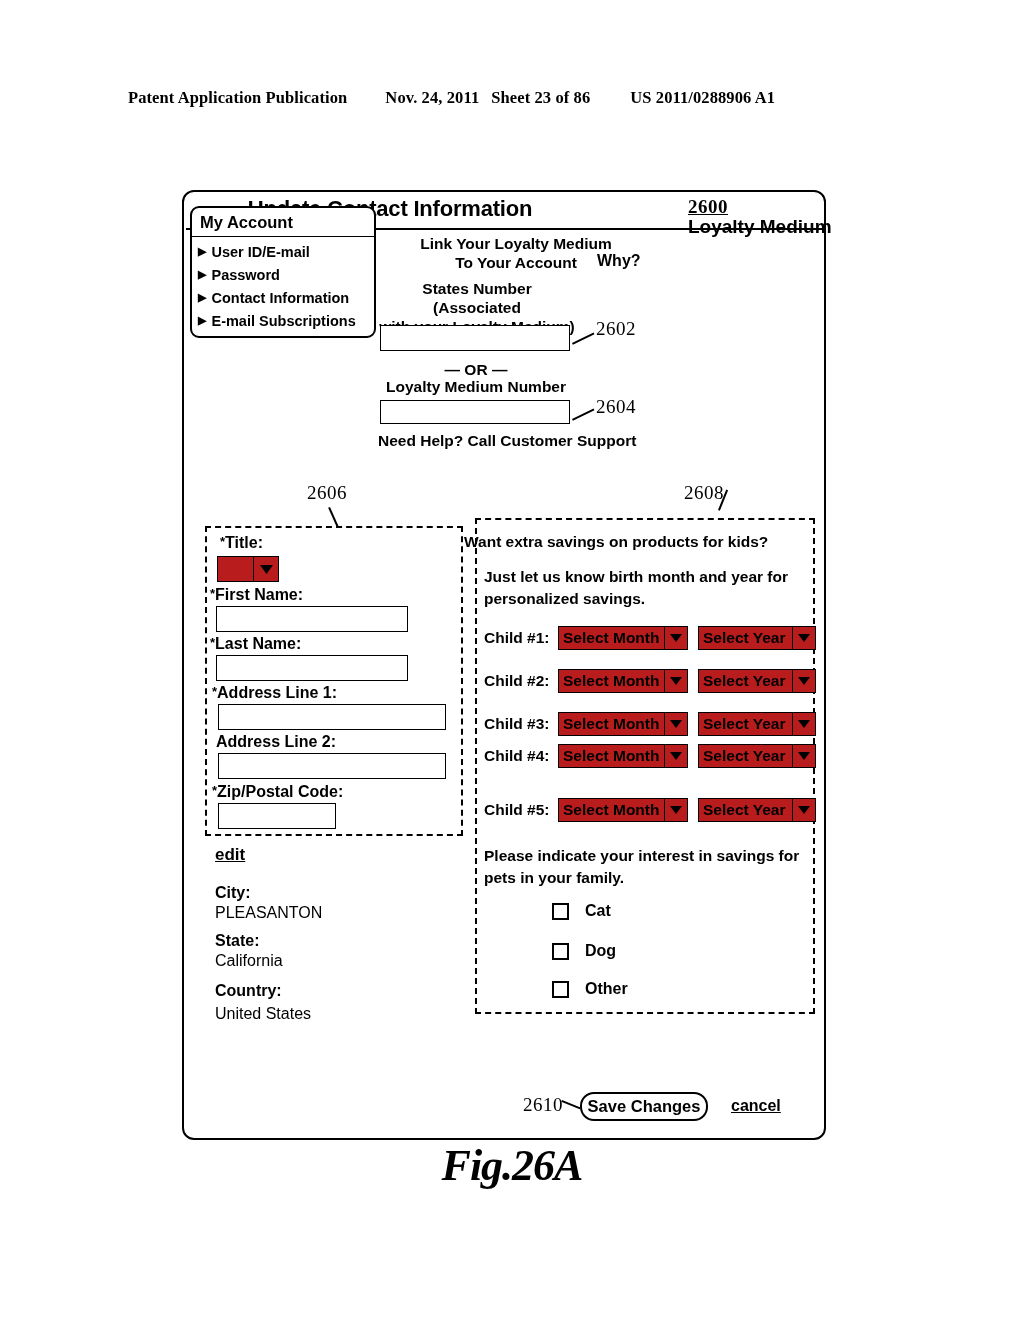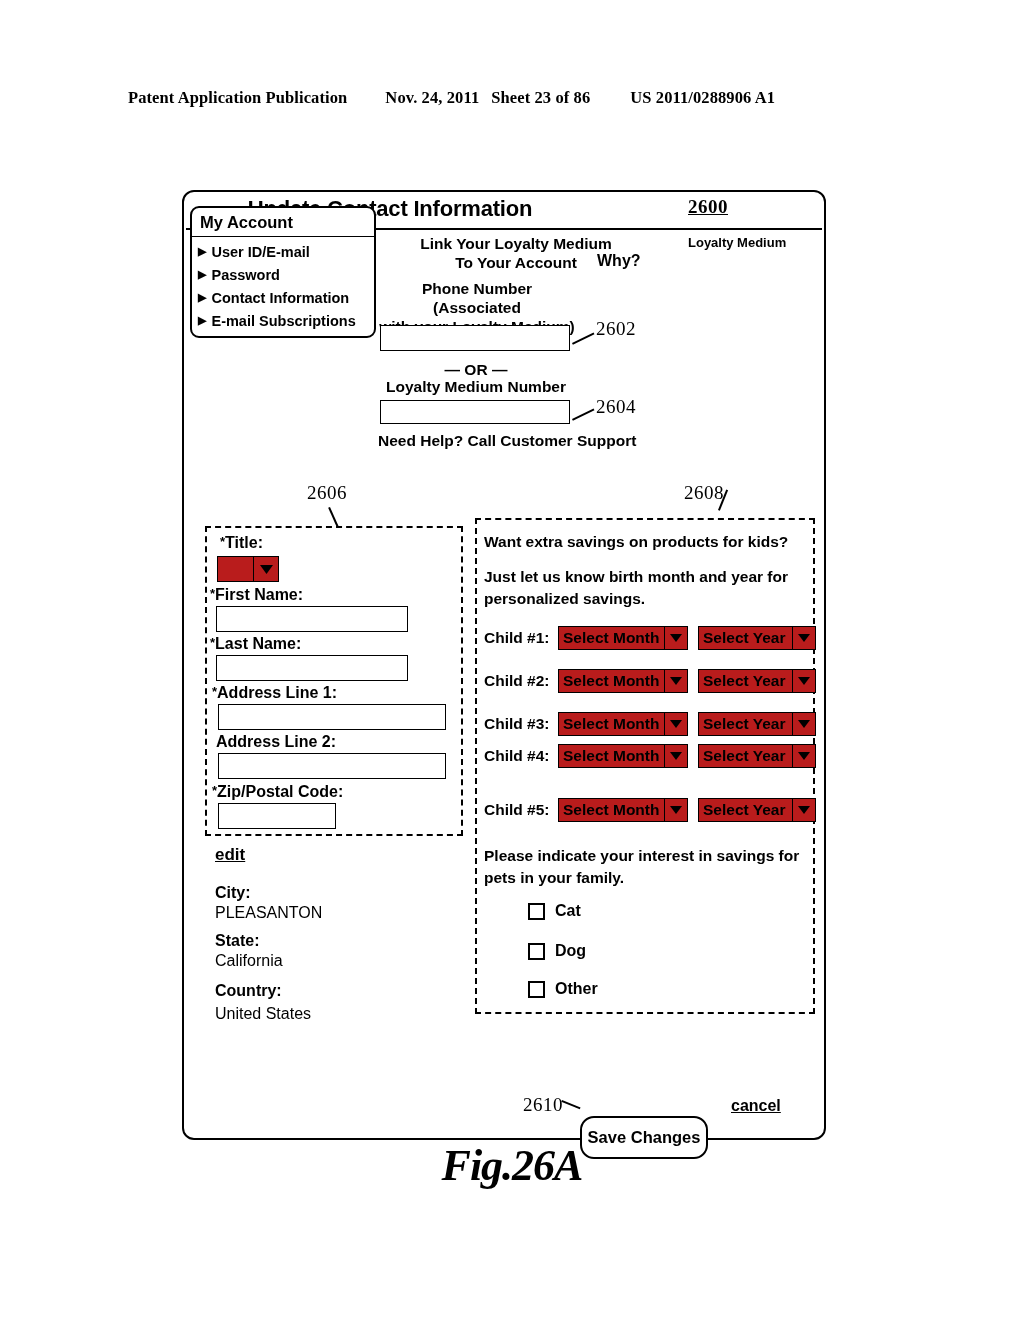--- a/index.html
+++ b/index.html
@@ -124,22 +124,22 @@
     font-size: 11px;
     line-height: 1;
     margin-right: 5px;
     transform: translateY(-0.5px);
   }
 
   
   .loyalty-label {
     position: absolute;
     left: 688px;
-    top: 235px;
-    font-size: 13px;
+    top: 216px;
+    font-size: 19px;
     font-weight: bold;
     white-space: nowrap;
   }
   .link-heading {
     position: absolute;
     left: 378px;
     top: 234px;
     width: 196px;
     text-align: center;
     font-size: 15.5px;
@@ -310,21 +310,21 @@
     position: absolute;
     left: 215px;
     font-size: 16px;
     font-weight: normal;
     white-space: nowrap;
   }
 
   
   .kids-q {
     position: absolute;
-    left: 484px;
+    left: 464px;
     top: 533px;
     font-size: 15.5px;
     font-weight: bold;
     white-space: nowrap;
   }
   .kids-sub {
     position: absolute;
     left: 484px;
     top: 566px;
     width: 312px;
@@ -355,23 +355,24 @@
     position: absolute;
     left: 484px;
     top: 845px;
     width: 316px;
     font-size: 15.5px;
     font-weight: bold;
     line-height: 22px;
   }
   .pet-row {
     position: absolute;
-    left: 528px;
+    left: 552px;
     display: flex;
     align-items: center;
+    gap: 6px;
   }
   .checkbox {
     width: 17px;
     height: 17px;
     border: 2px solid #000;
     box-sizing: border-box;
     background: #fff;
   }
   .pet-label {
     margin-left: 10px;
@@ -384,33 +385,32 @@
   .ref-2610 {
     position: absolute;
     left: 523px;
     top: 1094px;
   }
   .save-btn {
     position: absolute;
     left: 580px;
     top: 1092px;
     width: 128px;
-    height: 43px;
+    height: 29px;
     border: 2px solid #000;
     border-radius: 14px;
     background: #fff;
     box-sizing: border-box;
     display: flex;
     align-items: center;
     justify-content: center;
     font-size: 16.5px;
     font-weight: bold;
     font-family: "Liberation Sans", sans-serif;
     color: #000;
-    margin-top: 24px;
   }
   .cancel-link {
     position: absolute;
     left: 731px;
     top: 1097px;
     font-size: 16px;
     font-weight: bold;
     text-decoration: underline;
   }
 
@@ -470,21 +470,21 @@
 <div class="loyalty-label">Loyalty Medium</div>
 
 <div class="link-heading">
   <span>Link Your Loyalty Medium</span><br>
   <span>To Your Account</span>
 </div>
 
 <div class="why-link">Why?</div>
 
 <div class="phone-label">
-  <span>Phone Number (Associated</span><br>
+  <span>States Number (Associated</span><br>
   <span>with your Loyalty Medium)</span>
 </div>
 
 <div class="field-phone"></div>
 <div class="ref-num" style="left:596px; top:318px;">2602</div>
 <div class="leader" style="left:572px; top:343px; width:24px; height:1.8px; transform:rotate(-26deg);"></div>
 
 <div class="or-divider">— OR —</div>
 <div class="lm-number-label">Loyalty Medium Number</div>
 <div class="field-lmnumber"></div>

